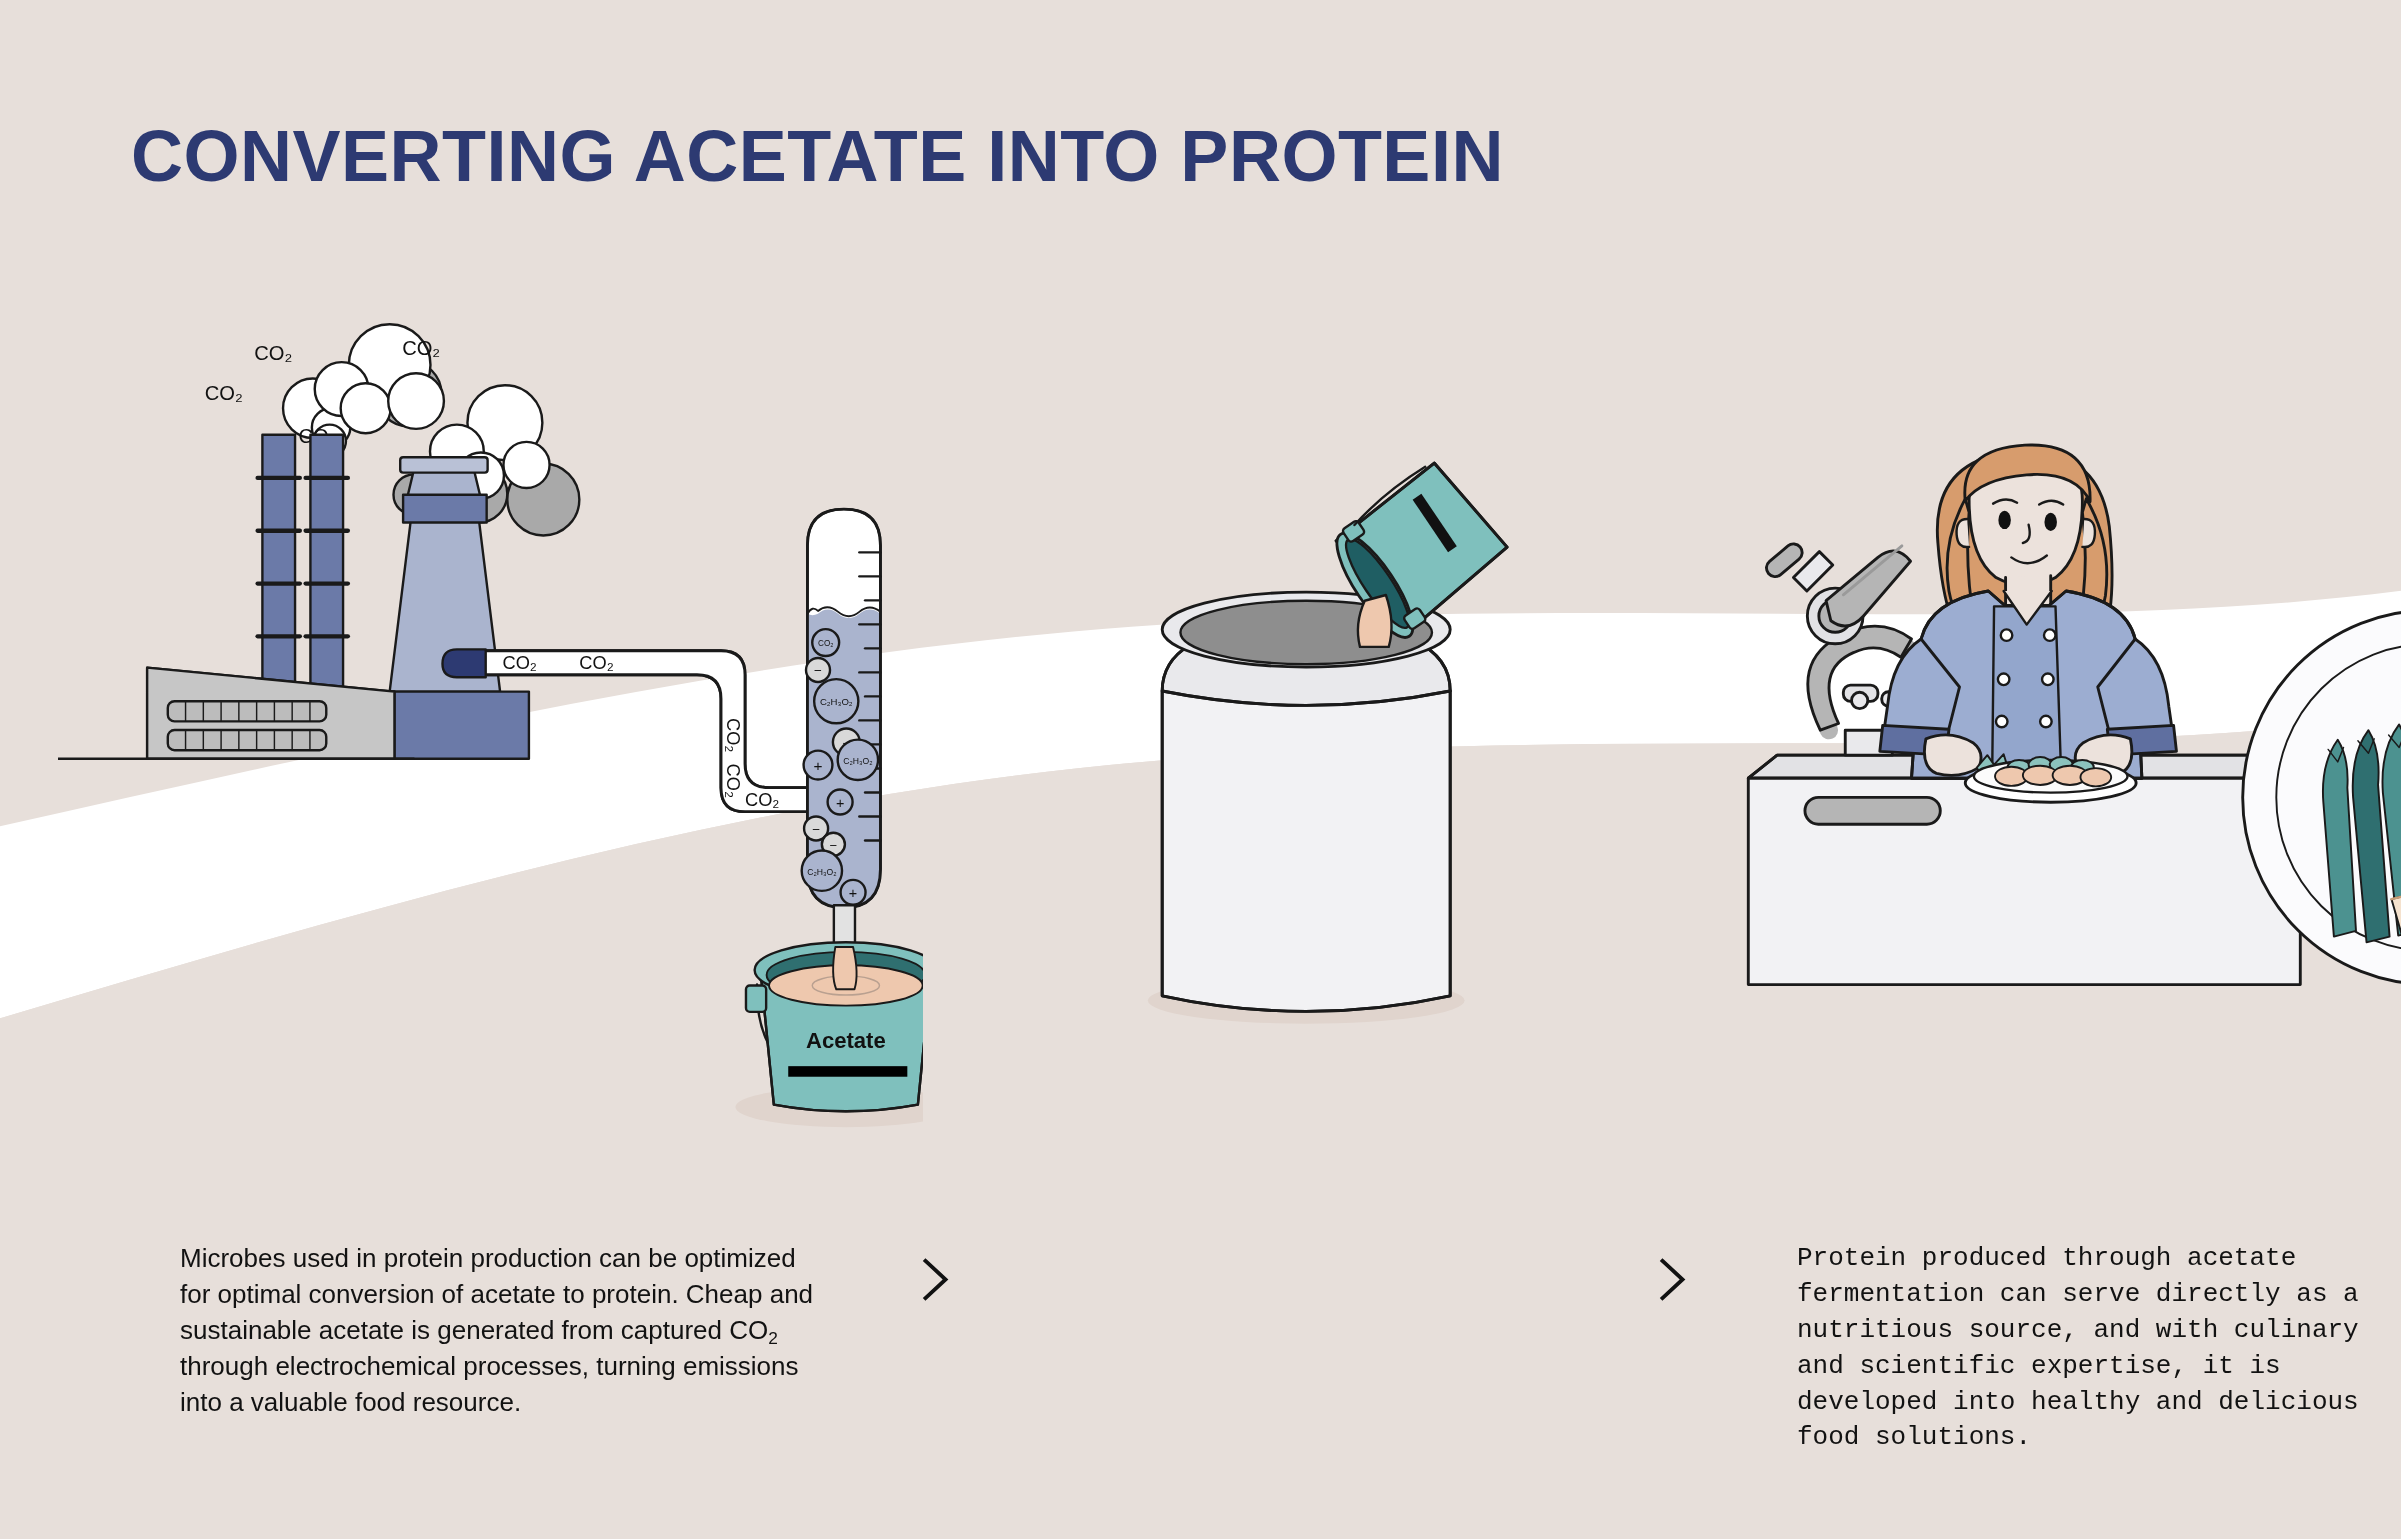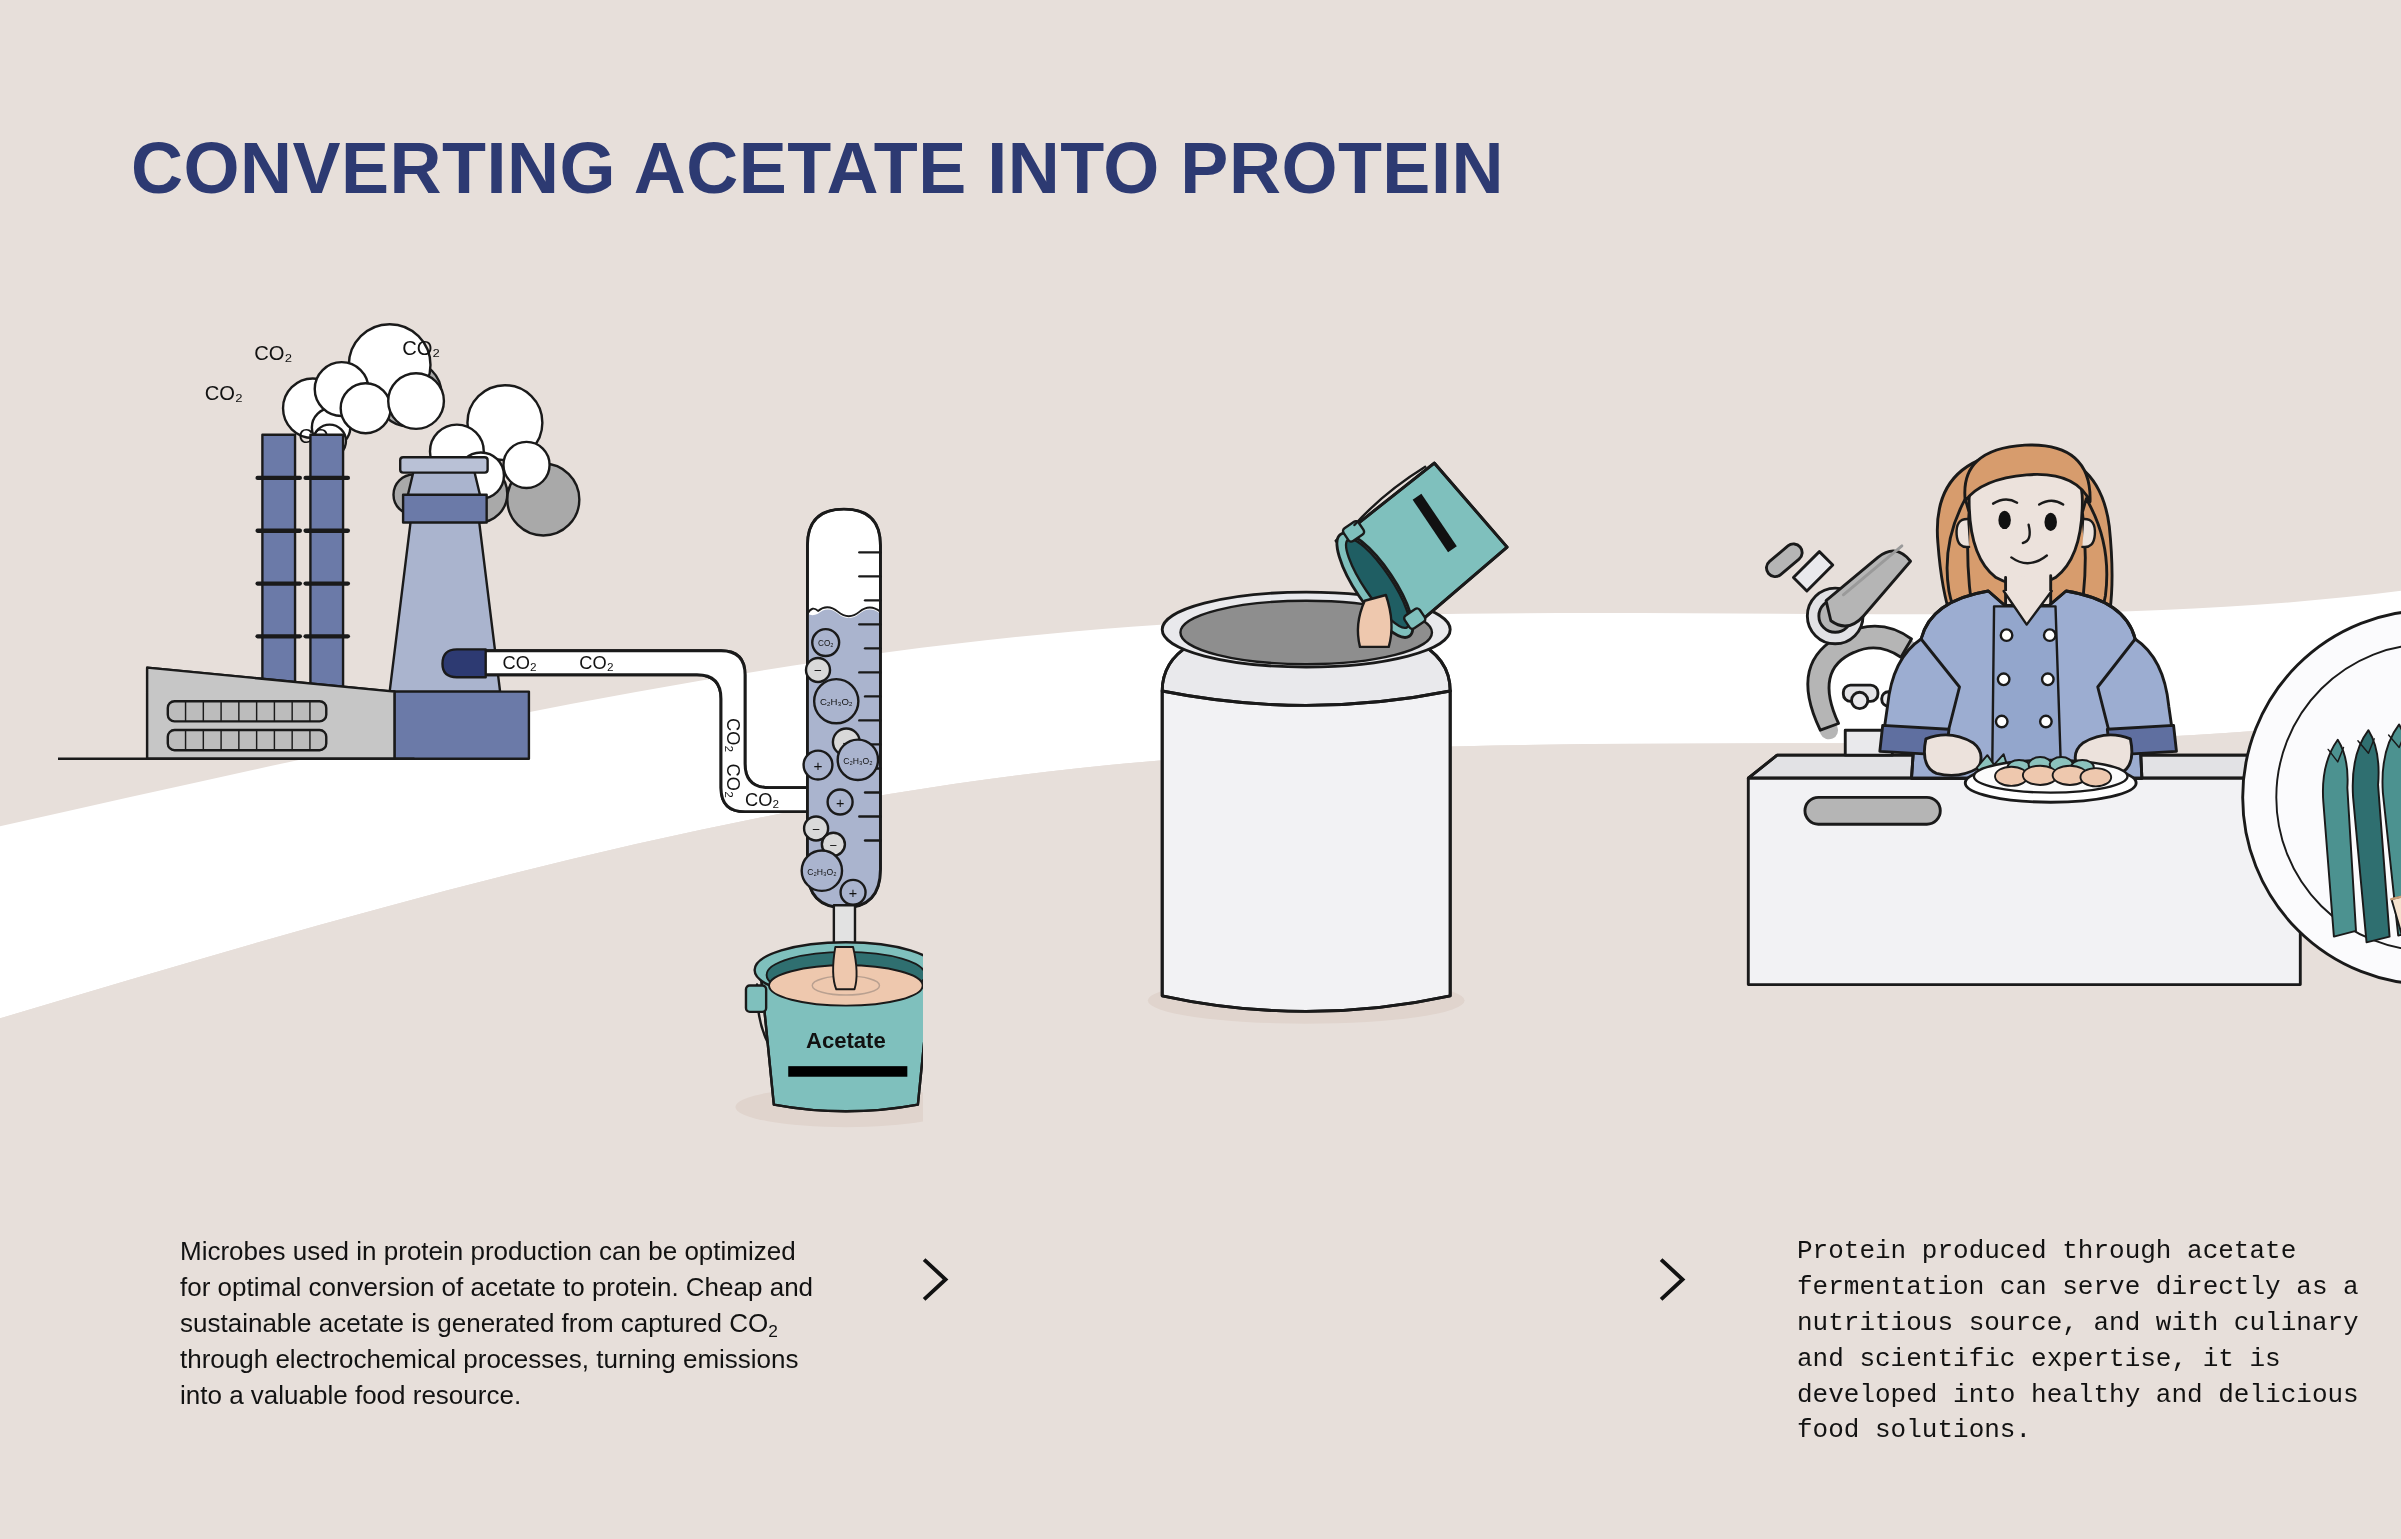--- a/index.html
+++ b/index.html
@@ -6,30 +6,30 @@
   body{
     width:3218px;height:1540px;position:relative;overflow:hidden;
     font-family:"Liberation Sans",sans-serif;
     background:#e7dfda;
   }
   #stage{position:absolute;inset:0;width:3218px;height:1540px;}
   #bgwave{position:absolute;left:0;top:0;width:3218px;height:1540px;}
   #title{
     position:absolute;left:131px;top:120px;
     font-size:72px;font-weight:bold;color:#2d3a72;
-    letter-spacing:0.5px;line-height:1;white-space:nowrap;margin-top:12px;
+    letter-spacing:0.5px;line-height:1;white-space:nowrap;
   }
   .scene{position:absolute;}
   #scene-factory{left:58px;top:269px;width:865px;height:874px;}
   #scene-tank{left:1047px;top:451px;width:528px;height:600px;}
   #scene-chef{left:1719px;top:399px;width:913px;height:672px;}
 
   .caption-row{position:absolute;left:0;top:1234px;width:3218px;height:250px;}
   .cap{
-    position:absolute;top:0;
+    position:absolute;top:7px;
     font-size:26px;line-height:1.38;color:#121212;
     font-family:"Liberation Sans",sans-serif;
   }
   .cap sub{font-size:17.3px;vertical-align:baseline;position:relative;top:4.8px;}
   #cap0{left:180px;width:634px;}
   #cap1{left:1067px;width:509px;}
   #cap2{left:1797px;width:605px;font-family:Liberation Mono, monospace;}
   .chev{position:absolute;top:19px;width:43px;height:53px;}
   #chev0{left:915px;}
   #chev1{left:1652px;}

